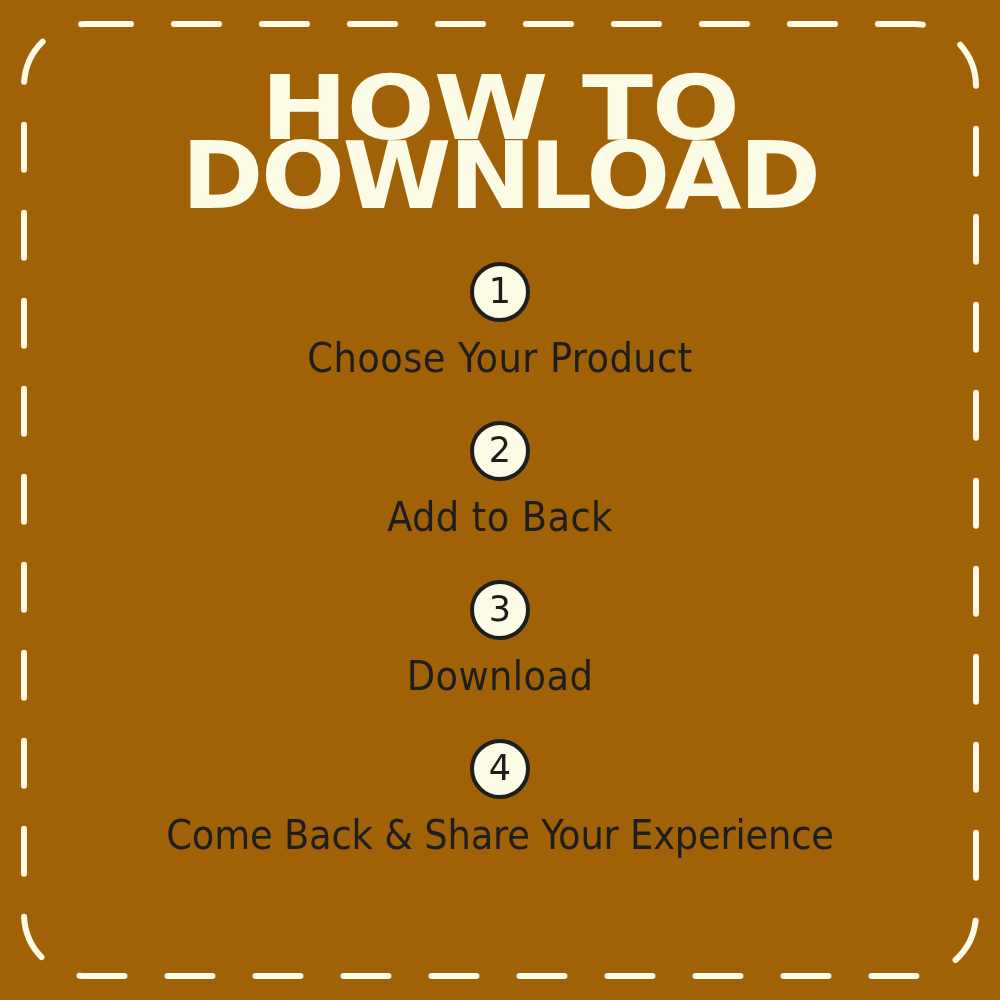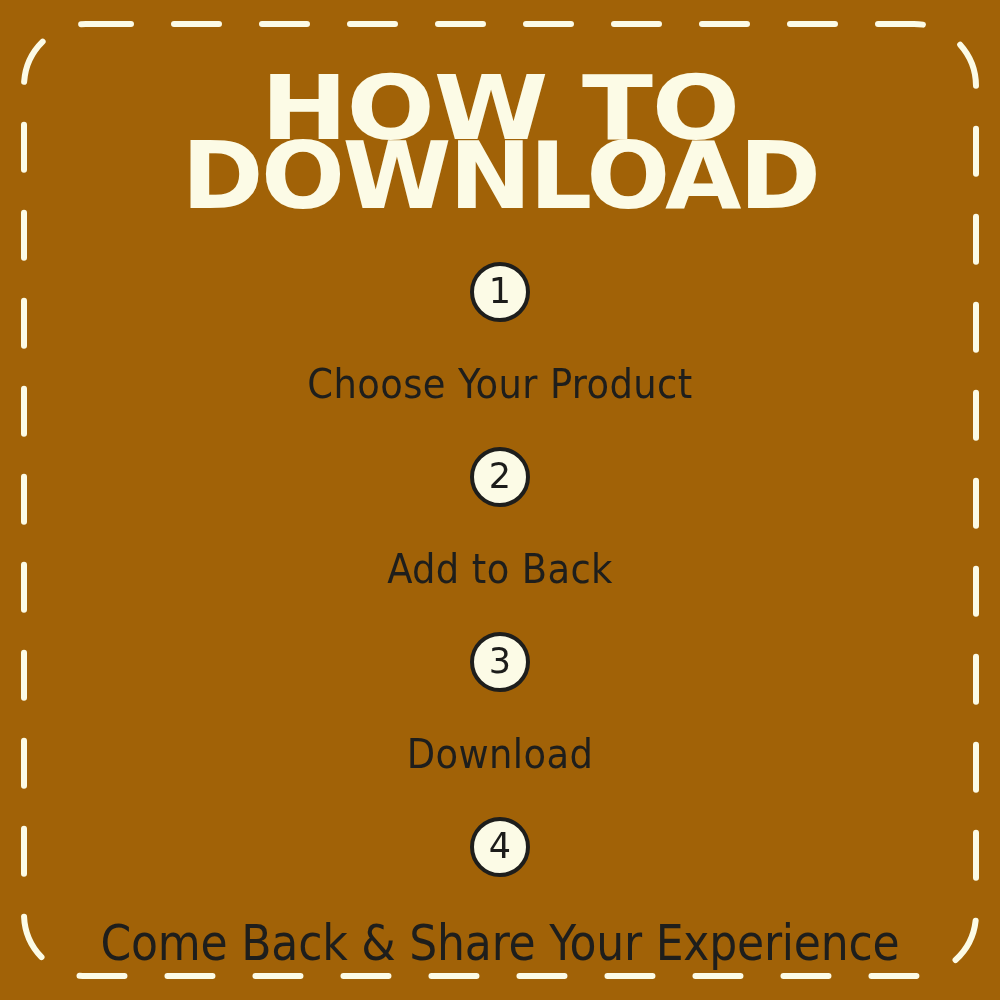--- a/index.html
+++ b/index.html
@@ -101,25 +101,25 @@
     position: relative;
     top: -1px;
   }
   .step-label {
     color: #1e1e1c;
     font-family: "DejaVu Sans Condensed", "DejaVu Sans", sans-serif;
     font-size: 41px;
     font-weight: 400;
     letter-spacing: 0.4px;
     white-space: nowrap;
-    margin-top: 38px;
+    margin-top: 12px;
     display: block;
   }
   .step-label.wide {
-    font-size: 49px;
+    font-size: 41px;
     letter-spacing: -0.2px;
   }
 </style>
 </head>
 <body>
 
 <div id="poster">
 
   <svg id="dashed-frame" viewBox="0 0 1000 1000" width="1000" height="1000" aria-hidden="true">
     <rect x="24" y="24" width="952" height="952" rx="62" ry="62" fill="none" stroke="#fcfbe6" stroke-width="6" stroke-linecap="round" stroke-dasharray="45 43"></rect>

